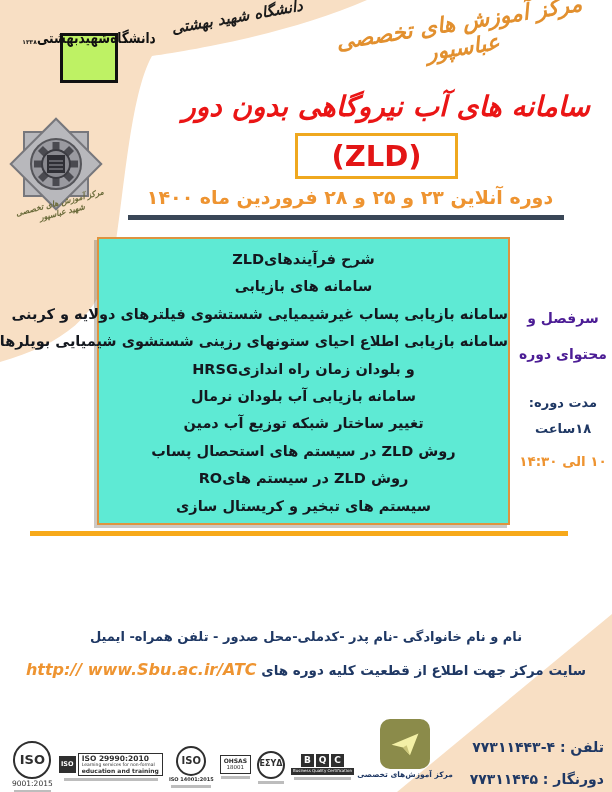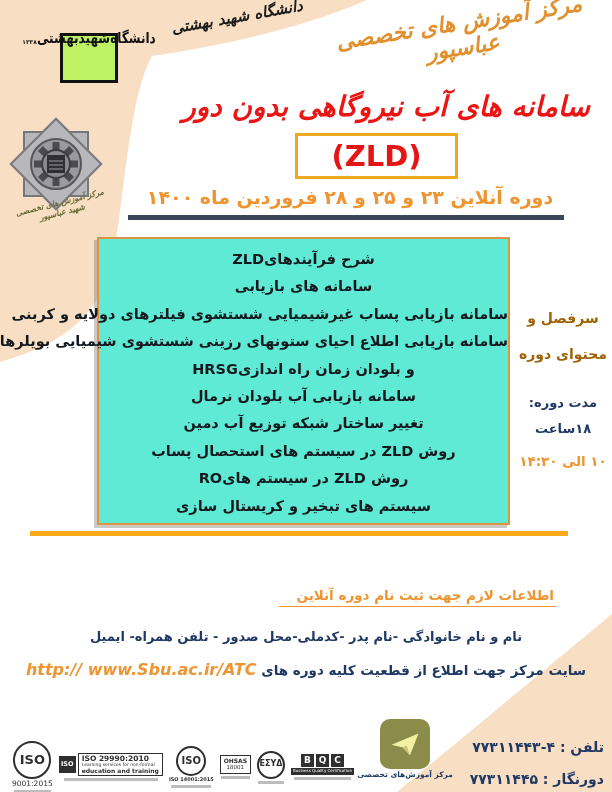--- a/index.html
+++ b/index.html
@@ -36,21 +36,21 @@
   .date-line{left:100px;top:186px;width:500px;text-align:center;
     color:#ee9431;font-size:19px;font-weight:bold;}
   .navy-rule{left:128px;top:215px;width:436px;height:5px;background:#3a4757;}
   
   .content-box{left:97px;top:237px;width:413px;height:288px;background:#5eead4;
     border:2px solid #dd9440;box-sizing:border-box;box-shadow:-3px 3px 0 rgba(110,100,90,.35);
     padding-top:7px;}
   .content-box .line{height:27.4px;line-height:27.4px;text-align:center;
     color:#14181f;font-size:14.5px;font-weight:bold;white-space:nowrap;}
   
-  .side-heading{left:516px;top:300px;width:94px;text-align:center;color:#a16207;
+  .side-heading{left:516px;top:300px;width:94px;text-align:center;color:#4c1d95;
     font-size:14px;font-weight:bold;line-height:36px;}
   .side-duration{left:516px;top:390px;width:94px;text-align:center;color:#1f3864;
     font-size:13px;font-weight:bold;line-height:26px;}
   .side-time{left:516px;top:453px;width:94px;text-align:center;color:#ee9431;
     font-size:13.5px;font-weight:bold;}
   
   .yellow-rule{left:30px;top:531px;width:538px;height:5px;background:#f7a91a;}
   .contact-line{left:10px;top:548px;width:592px;text-align:center;
     color:#1f3864;font-size:12.8px;font-weight:bold;}
   .ltr{direction:ltr;unicode-bidi:embed;}
@@ -165,21 +165,20 @@
     <div>محتوای دوره</div>
   </div>
   <div class="abs side-duration">
     <div>مدت دوره:</div>
     <div>۱۸ساعت</div>
   </div>
   <div class="abs side-time">۱۰ الی ۱۴:۳۰</div>
 
   <div class="abs yellow-rule"></div>
 
-  <div class="abs reg-heading">اطلاعات لازم جهت ثبت نام دوره آنلاین</div>
   <div class="abs reg-fields">نام و نام خانوادگی -نام پدر -کدملی-محل صدور - تلفن همراه- ایمیل</div>
   <div class="abs website-line">
     <span>سایت مرکز جهت اطلاع از قطعیت کلیه دوره های</span>
     <span class="url ltr">http:// www.Sbu.ac.ir/ATC</span>
   </div>
 
   <div class="abs iso-row">
     <div class="badge">
       <div class="iso-circle c-big">ISO</div>
       <div class="sub7">9001:2015</div>

